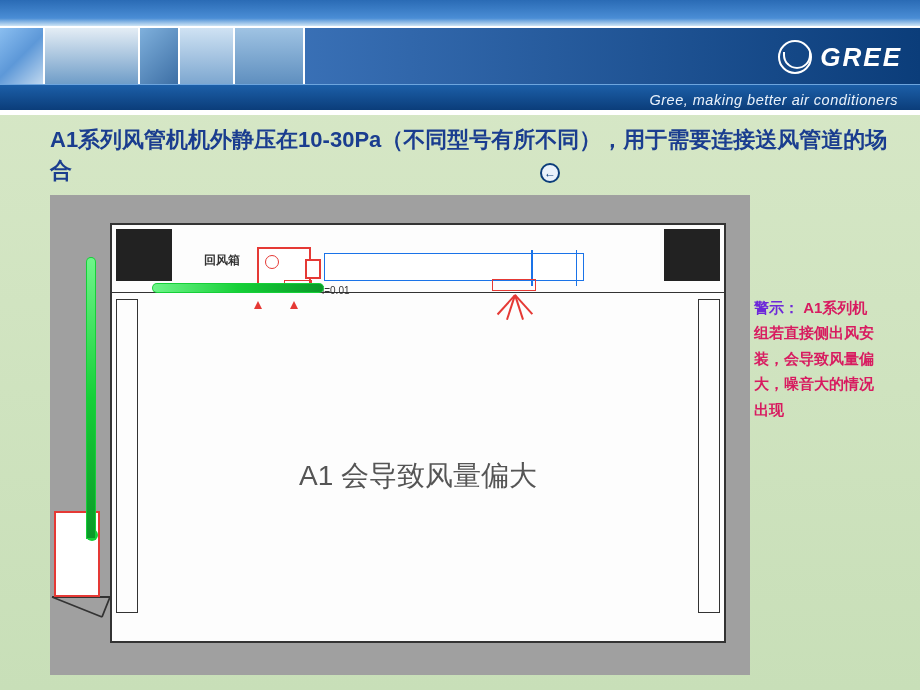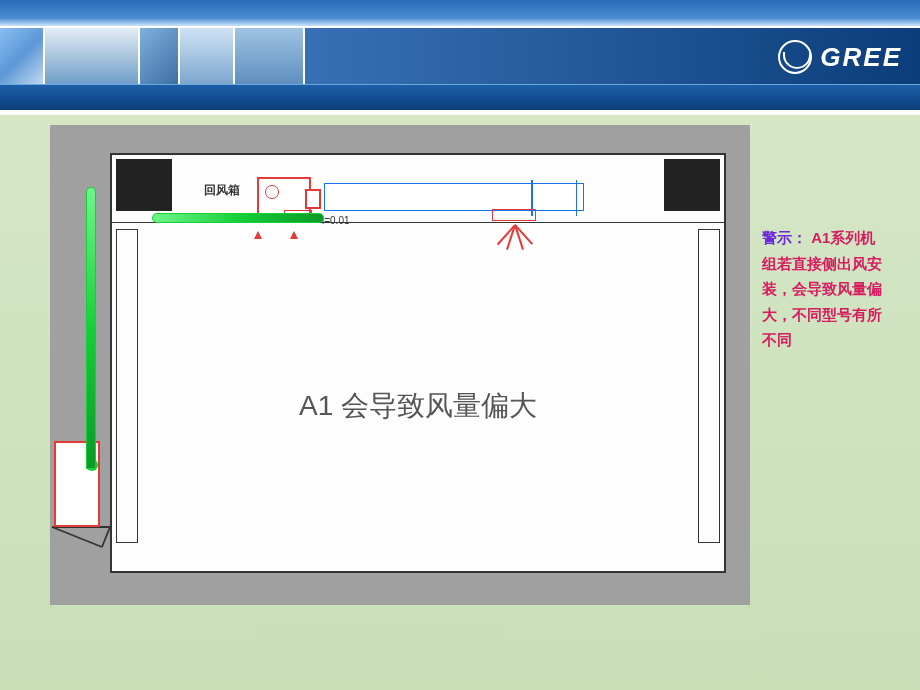--- a/index.html
+++ b/index.html
@@ -117,21 +117,21 @@
       color: #1a3d8f;
       font-size: 22px;
       font-weight: bold;
       line-height: 1.4;
       margin-bottom: 8px;
     }
     .diagram-wrap {
       position: relative;
       display: flex;
       align-items: flex-start;
-      gap: 12px;
+      gap: 4px;
     }
     .diagram {
       width: 700px;
       height: 480px;
       background: #a0a0a0;
       position: relative;
       flex-shrink: 0;
     }
     .room {
       position: absolute;
@@ -351,24 +351,26 @@
     <div class="thumb"></div>
     <div class="thumb"></div>
     <div class="thumb"></div>
   </div>
   <div class="logo-area">
     <div class="gree-symbol"></div>
     <div class="gree-text">GREE</div>
   </div>
   <div class="tagline-bar">
     <div class="circle-arrow">←</div>
+    <div class="tagline-text">Gree, making better air conditioners</div>
   </div>
 </div>
 
 <div class="content">
+  <div class="heading">A1系列风管机机外静压在10-30Pa（不同型号有所不同），用于需要连接送风管道的场合</div>
 
   <div class="diagram-wrap">
     <div class="diagram">
 
       <div class="outdoor-unit"></div>
       <div class="bracket">
         <svg viewBox="0 0 62 24">
           <path d="M2 2 H60 M2 2 L52 22 M60 2 L52 22" stroke="#333" stroke-width="1.8" fill="none"></path>
         </svg>
       </div>
@@ -396,16 +398,16 @@
         <div class="arrow-up a2"></div>
         <div class="side-beam left"></div>
         <div class="side-beam right"></div>
         <div class="pipe hori"></div>
         <div class="title-in-room">A1 会导致风量偏大</div>
       </div>
     </div>
 
     <div class="warning">
       <span class="warning-head">警示：</span>
-      <span>A1系列机组若直接侧出风安装，会导致风量偏大，不同型号有所不同</span>
+      <span>A1系列机组若直接侧出风安装，会导致风量偏大，噪音大的情况出现</span>
     </div>
   </div>
 </div>
 
 </body></html>

